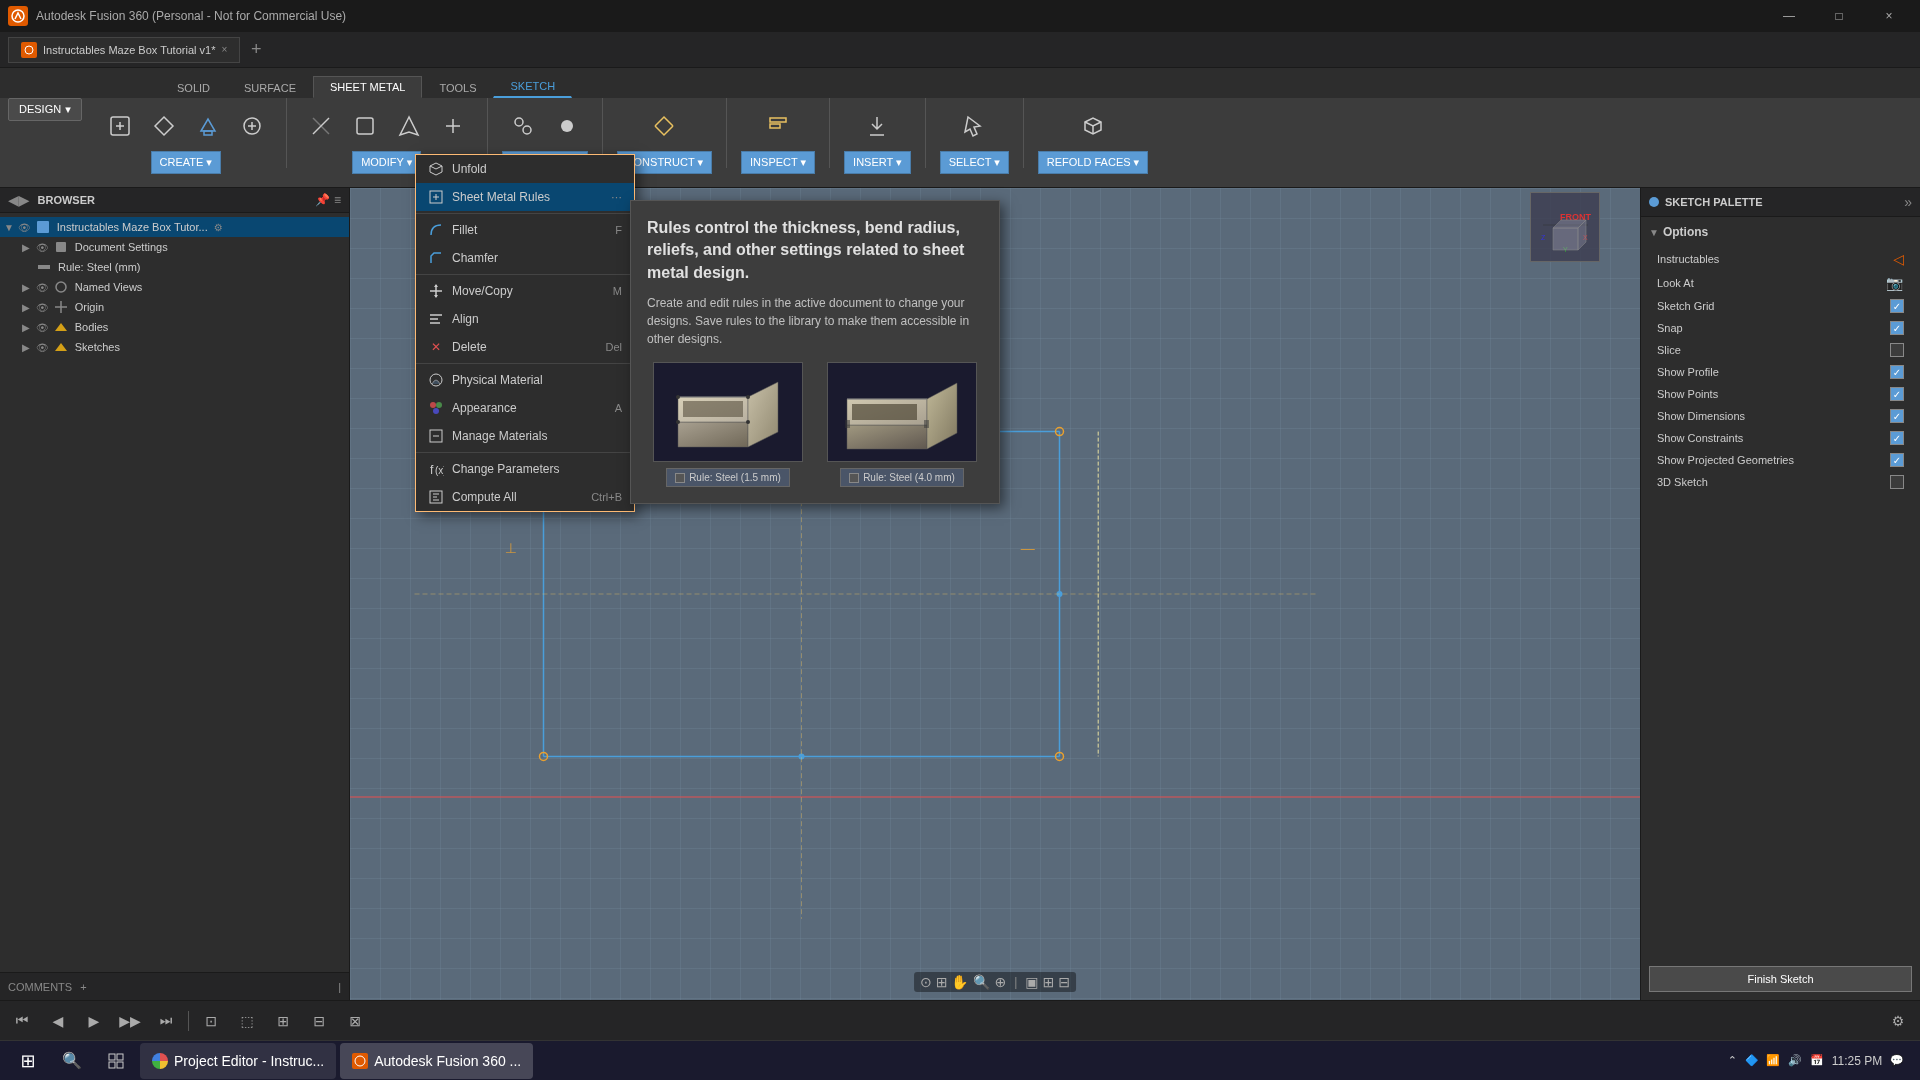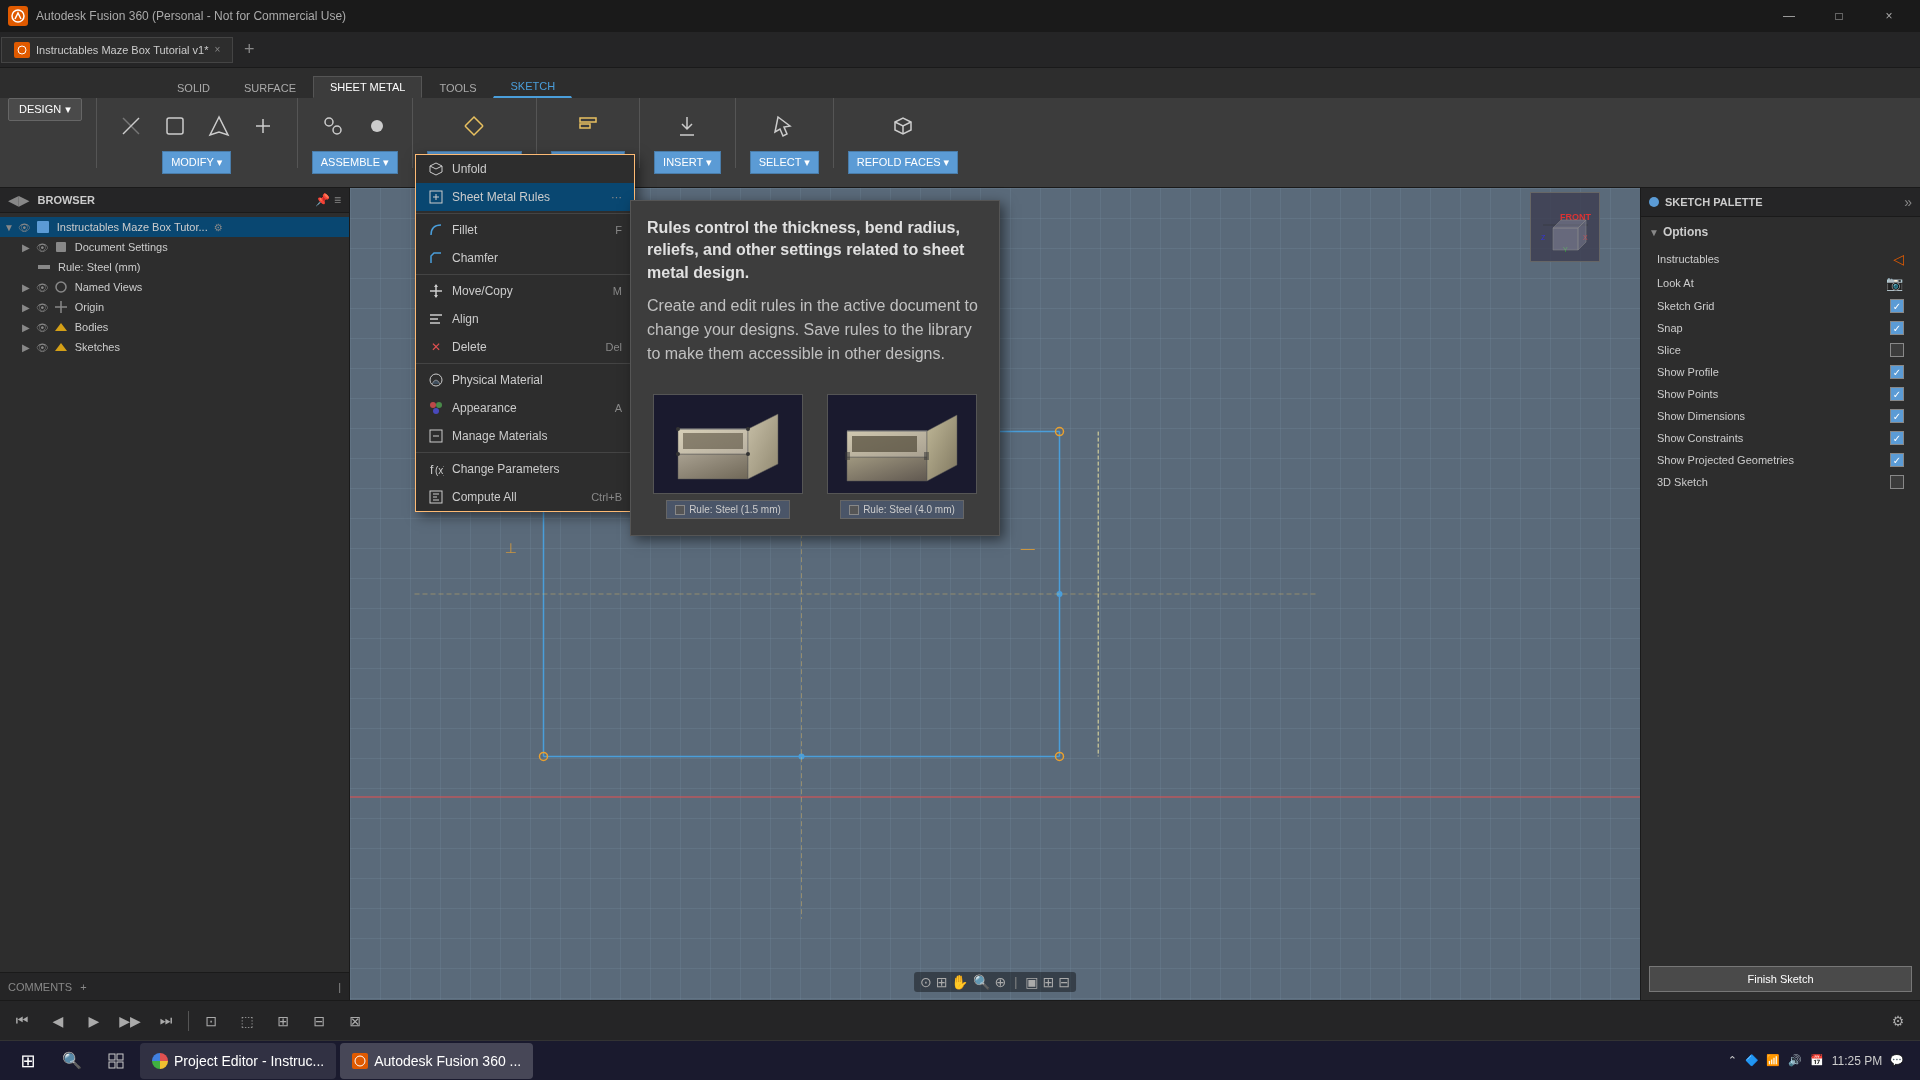--- a/index.html
+++ b/index.html
@@ -41,21 +41,21 @@
       display: flex; align-items: center; justify-content: center;
       cursor: pointer; color: #aaa; font-size: 12px;
     }
 
     
     #tabbar {
       background: #252526;
       height: 36px;
       display: flex;
       align-items: center;
-      padding: 0 1px;
+      padding: 0 8px;
       border-bottom: 1px solid #1a1a1a;
     }
     .tab-item {
       display: flex; align-items: center;
       padding: 4px 12px;
       background: #2d2d2d;
       border: 1px solid #444;
       margin-right: 2px;
       color: #ccc;
       font-size: 11px;
@@ -332,22 +332,22 @@
     }
     .popup-text1 {
       color: #e0e0e0;
       font-size: 16px;
       font-weight: bold;
       margin-bottom: 10px;
       line-height: 1.4;
     }
     .popup-text2 {
       color: #c0c0c0;
-      font-size: 16px;
-      margin-bottom: 28px;
+      font-size: 12px;
+      margin-bottom: 14px;
       line-height: 1.5;
     }
     .popup-images {
       display: flex; gap: 12px;
     }
     .popup-img-container {
       flex: 1;
       display: flex; flex-direction: column; align-items: center;
     }
     .popup-img {
@@ -487,20 +487,48 @@
     <div class="ribbon-tab">TOOLS</div>
     <div class="ribbon-tab sketch">SKETCH</div>
   </div>
   <div id="ribbon-content">
 
     <button class="design-btn">
       <span>DESIGN</span>
       <span>▾</span>
     </button>
 
+    <div class="ribbon-group">
+      <div class="ribbon-icons">
+        <div class="ribbon-icon">
+          <svg viewBox="0 0 24 24" fill="none" stroke="#ccc" stroke-width="1.5">
+              <rect x="3" y="3" width="18" height="18" rx="2"></rect>
+              <path d="M8 12h8M12 8v8"></path>
+            </svg>
+        </div>
+        <div class="ribbon-icon">
+          <svg viewBox="0 0 24 24" fill="none" stroke="#ccc" stroke-width="1.5">
+              <path d="M3 12 L12 3 L21 12 L12 21 Z"></path>
+            </svg>
+        </div>
+        <div class="ribbon-icon">
+          <svg viewBox="0 0 24 24" fill="none" stroke="#5b9bd5" stroke-width="1.5">
+              <path d="M5 17 L12 5 L19 17 Z"></path>
+              <rect x="8" y="17" width="8" height="4"></rect>
+            </svg>
+        </div>
+        <div class="ribbon-icon">
+          <svg viewBox="0 0 24 24" fill="none" stroke="#ccc" stroke-width="1.5">
+              <circle cx="12" cy="12" r="8"></circle>
+              <path d="M12 8 L12 16M8 12 L16 12"></path>
+            </svg>
+        </div>
+      </div>
+      <div class="ribbon-dropdown-btn">CREATE ▾</div>
+    </div>
 
     <div class="ribbon-separator"></div>
 
     <div class="ribbon-group">
       <div class="ribbon-icons">
         <div class="ribbon-icon">
           <svg viewBox="0 0 24 24" fill="none" stroke="#ccc" stroke-width="1.5">
               <path d="M4 20 L20 4"></path>
               <path d="M4 4 L20 20" opacity="0.4"></path>
             </svg>

